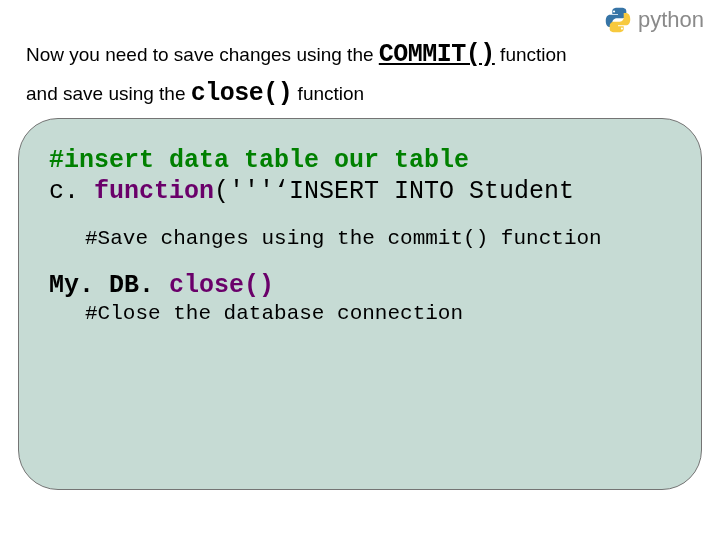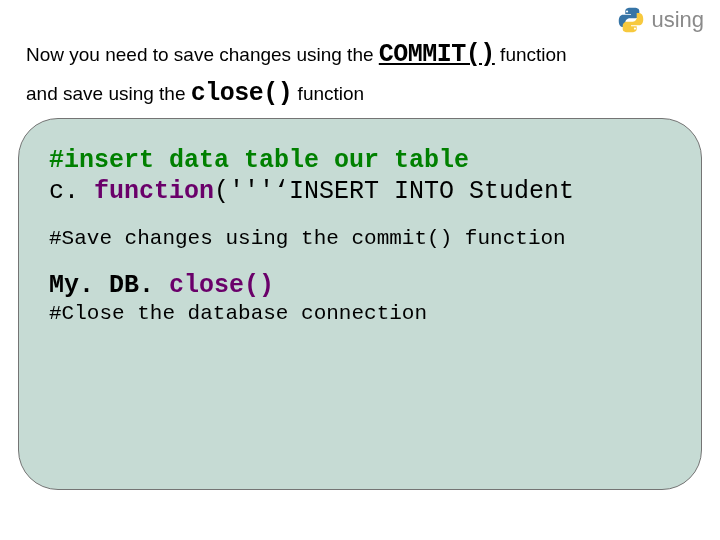--- a/index.html
+++ b/index.html
@@ -61,37 +61,37 @@
     border: 1.5px solid #747474;
     border-radius: 40px;
     padding: 26px 30px 20px 30px;
   }
   .line {
     font-family: "Courier New", Courier, monospace;
     white-space: pre;
     line-height: 1.25;
   }
   .big { font-size: 25px; }
-  .med { font-size: 21px; }
+  .med { font-size: 21px; margin-left: 36px; }
   .sm  { font-size: 17px; }
   .bold { font-weight: bold; }
   .green { color: #008000; }
   .purple { color: #6a006a; }
   .black { color: #000; }
   .spacer { height: 18px; }
 </style>
 </head>
 <body>
 
 <div class="logo-area">
   <svg width="28" height="28" viewBox="0 0 64 64">
     <path fill="#3674A6" d="M31 4c-10 0-12 4-12 8v6h13v2H14c-6 0-10 5-10 14s4 14 10 14h5V38c0-6 5-10 11-10h12c5 0 9-4 9-9V12c0-4-2-8-12-8H31zM23 10a2.5 2.5 0 1 1 0 5 2.5 2.5 0 0 1 0-5z"></path>
     <path fill="#F7C93E" d="M33 60c10 0 12-4 12-8v-6H32v-2h18c6 0 10-5 10-14s-4-14-10-14h-5v10c0 6-5 10-11 10H22c-5 0-9 4-9 9v7c0 4 2 8 12 8h8zM41 54a2.5 2.5 0 1 1 0-5 2.5 2.5 0 0 1 0 5z"></path>
   </svg>
-  <span class="word">using</span>
+  <span class="word">python</span>
 </div>
 
 <div class="intro">
   <span class="seg">
     <span>Now you need to save changes using the </span><span class="kw-commit">COMMIT()</span><span>   function</span>
   </span><br>
   <span class="seg">
     <span>and save using the </span><span class="kw-close">close()</span><span>  function</span>
   </span>
 </div>

